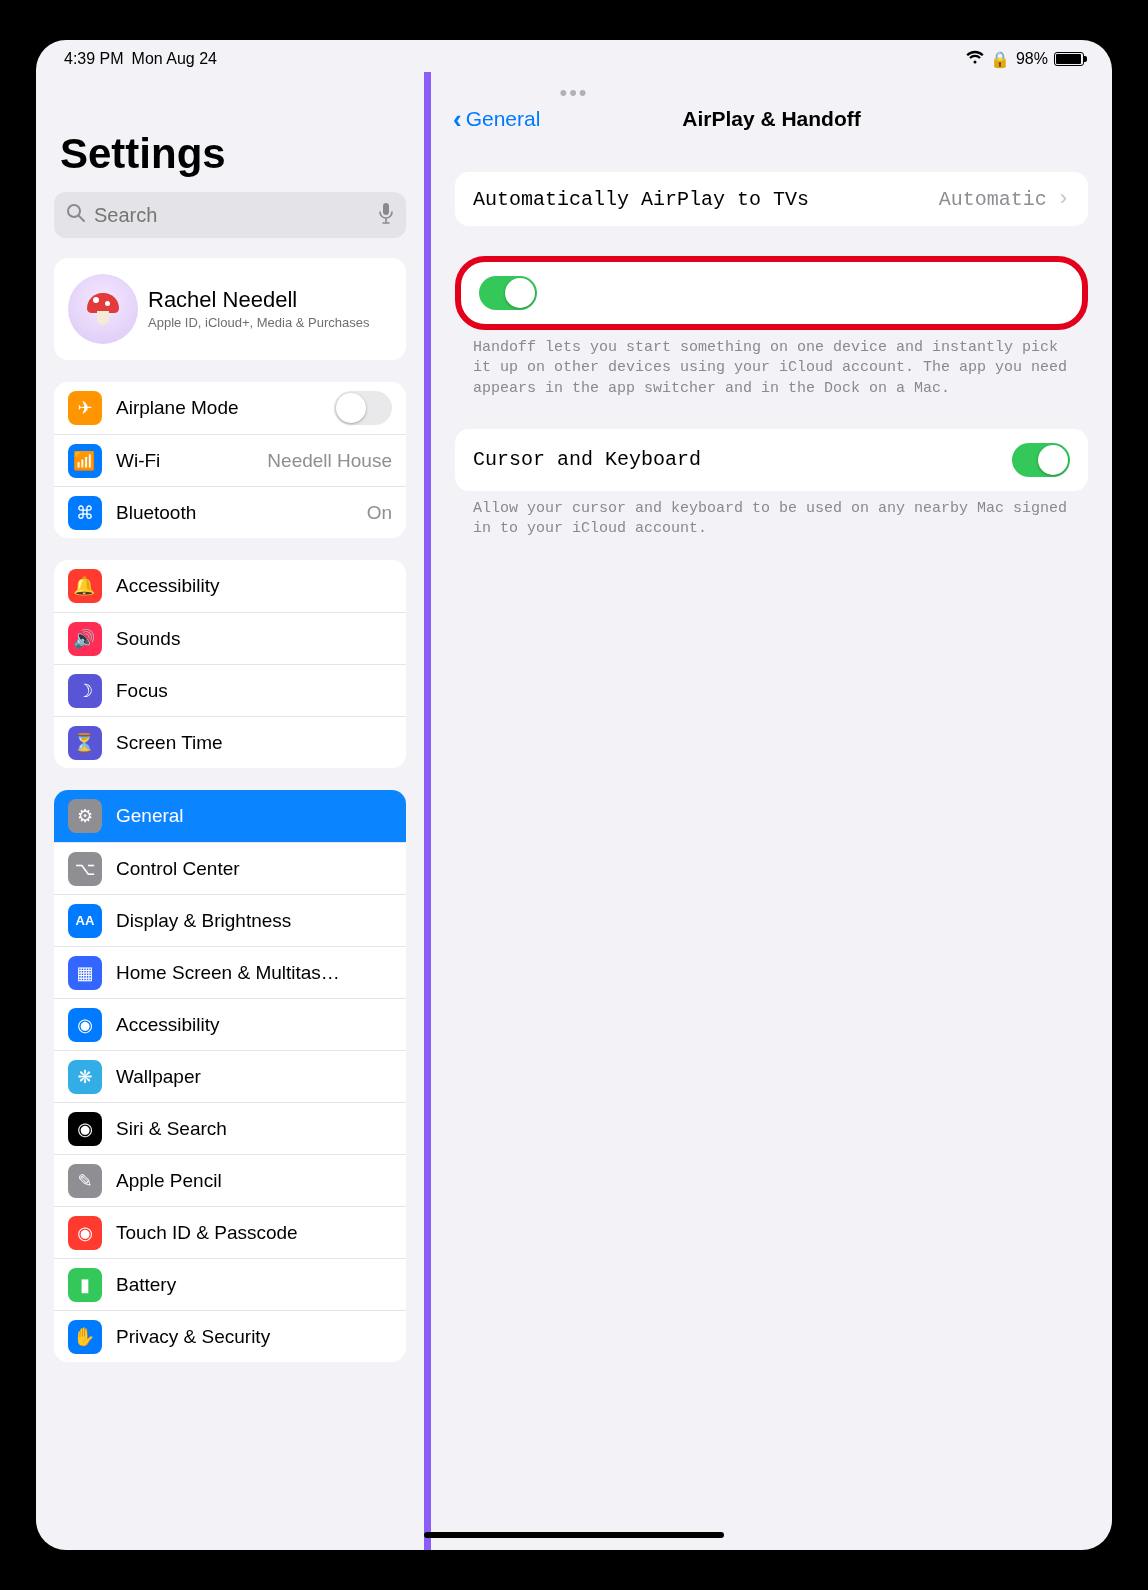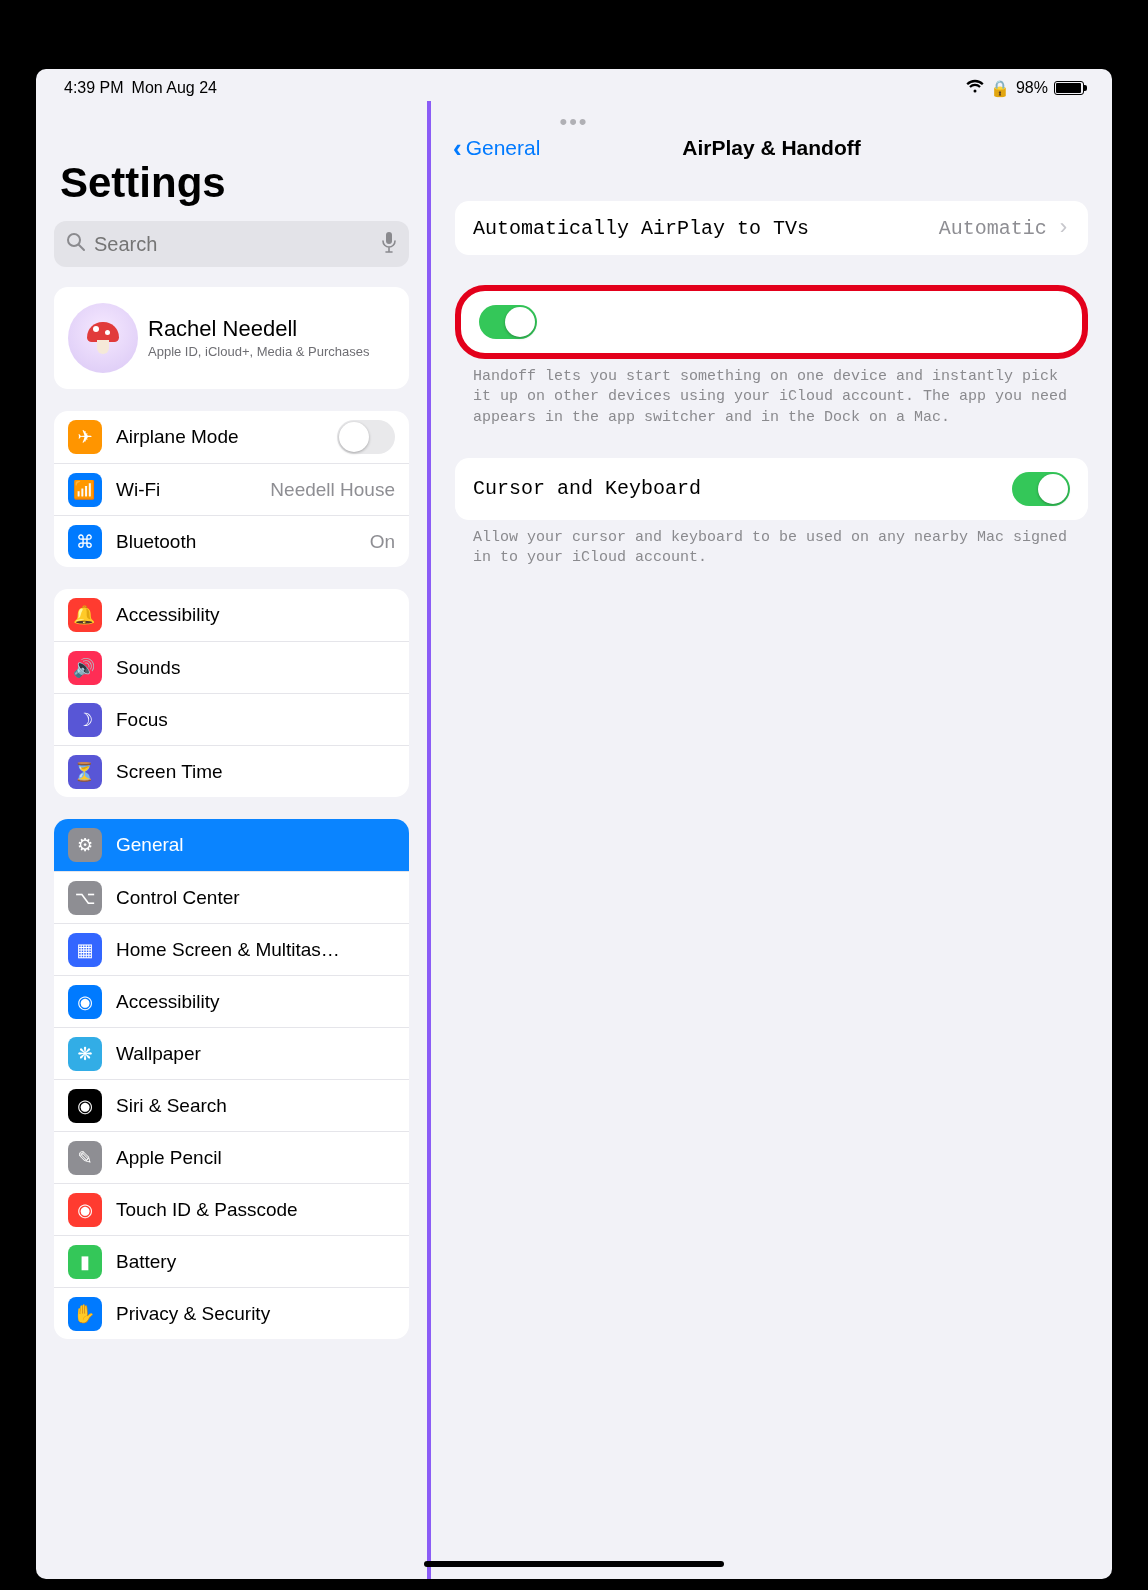--- a/index.html
+++ b/index.html
@@ -14,26 +14,25 @@
   .device-frame {
     width: 1148px; height: 1590px;
     background: #000;
     border-radius: 70px;
     padding: 40px 36px;
     position: relative;
   }
   .screen {
     width: 100%; height: 100%;
     background: #f2f2f7;
-    border-radius: 10px;
+    border-radius: 30px;
     overflow: hidden;
     position: relative;
     display: flex;
     flex-direction: column;
-    margin-top: 29px;
   }
   
   .status-bar {
     height: 32px;
     display: flex;
     justify-content: space-between;
     align-items: center;
     padding: 6px 28px 0;
     font-size: 16px;
     font-weight: 500;
@@ -50,21 +49,21 @@
   }
   .battery-fill { position:absolute; left:1px; top:1px; bottom:1px; width:90%; background:#000; border-radius:1px; }
   .ellipsis-pill {
     position:absolute; top:40px; left:50%; transform:translateX(-50%);
     color:#b0b0b5; font-size:22px; letter-spacing:2px;
   }
   
   .main-split { flex:1; display:flex; overflow:hidden; }
   .sidebar {
     width: 395px;
-    border-right: 4px solid #8b5cf6;
+    border-right: 7px solid #8b5cf6;
     display:flex; flex-direction:column;
     padding: 40px 0 0 0;
   }
   .detail {
     flex:1;
     display:flex; flex-direction:column;
     padding-top: 24px;
   }
   .sidebar-inner { padding: 0 18px; }
   .title {
@@ -273,20 +272,24 @@
           <div class="group" id="group3">
               <div class="row selected">
                 <div class="icon bg-gray">⚙</div>
                 <div class="label">General</div>
               </div>
               <div class="row">
                 <div class="icon bg-gray">⌥</div>
                 <div class="label">Control Center</div>
               </div>
               <div class="row">
+                <div class="icon bg-blue" style="font-size: 13px; font-weight: 700;">AA</div>
+                <div class="label">Display &amp; Brightness</div>
+              </div>
+              <div class="row">
                 <div class="icon bg-darkblue">▦</div>
                 <div class="label">Home Screen &amp; Multitas…</div>
               </div>
               <div class="row">
                 <div class="icon bg-blue">◉</div>
                 <div class="label">Accessibility</div>
               </div>
               <div class="row">
                 <div class="icon bg-cyan">❋</div>
                 <div class="label">Wallpaper</div>

